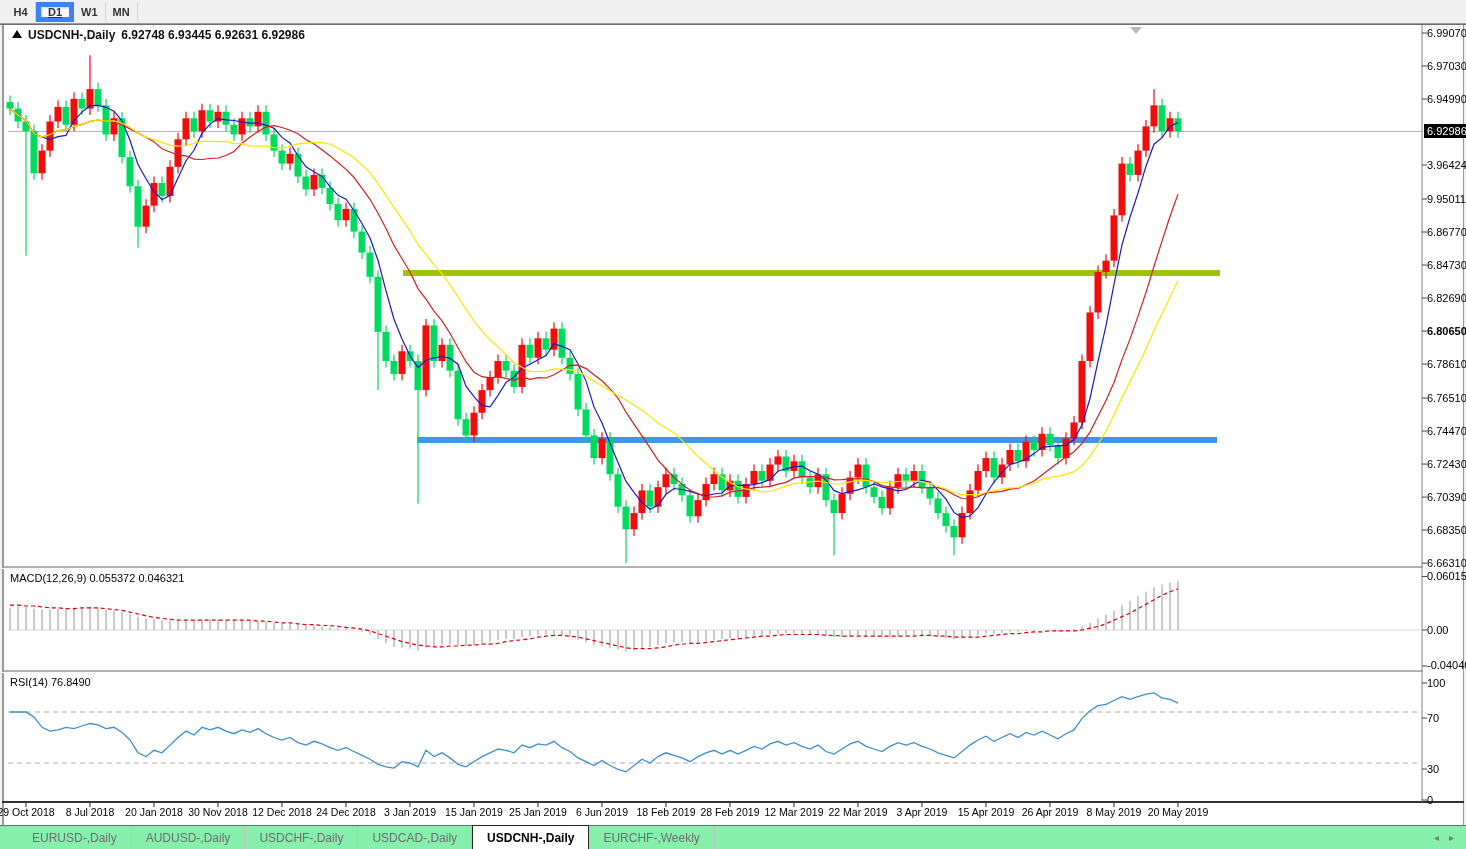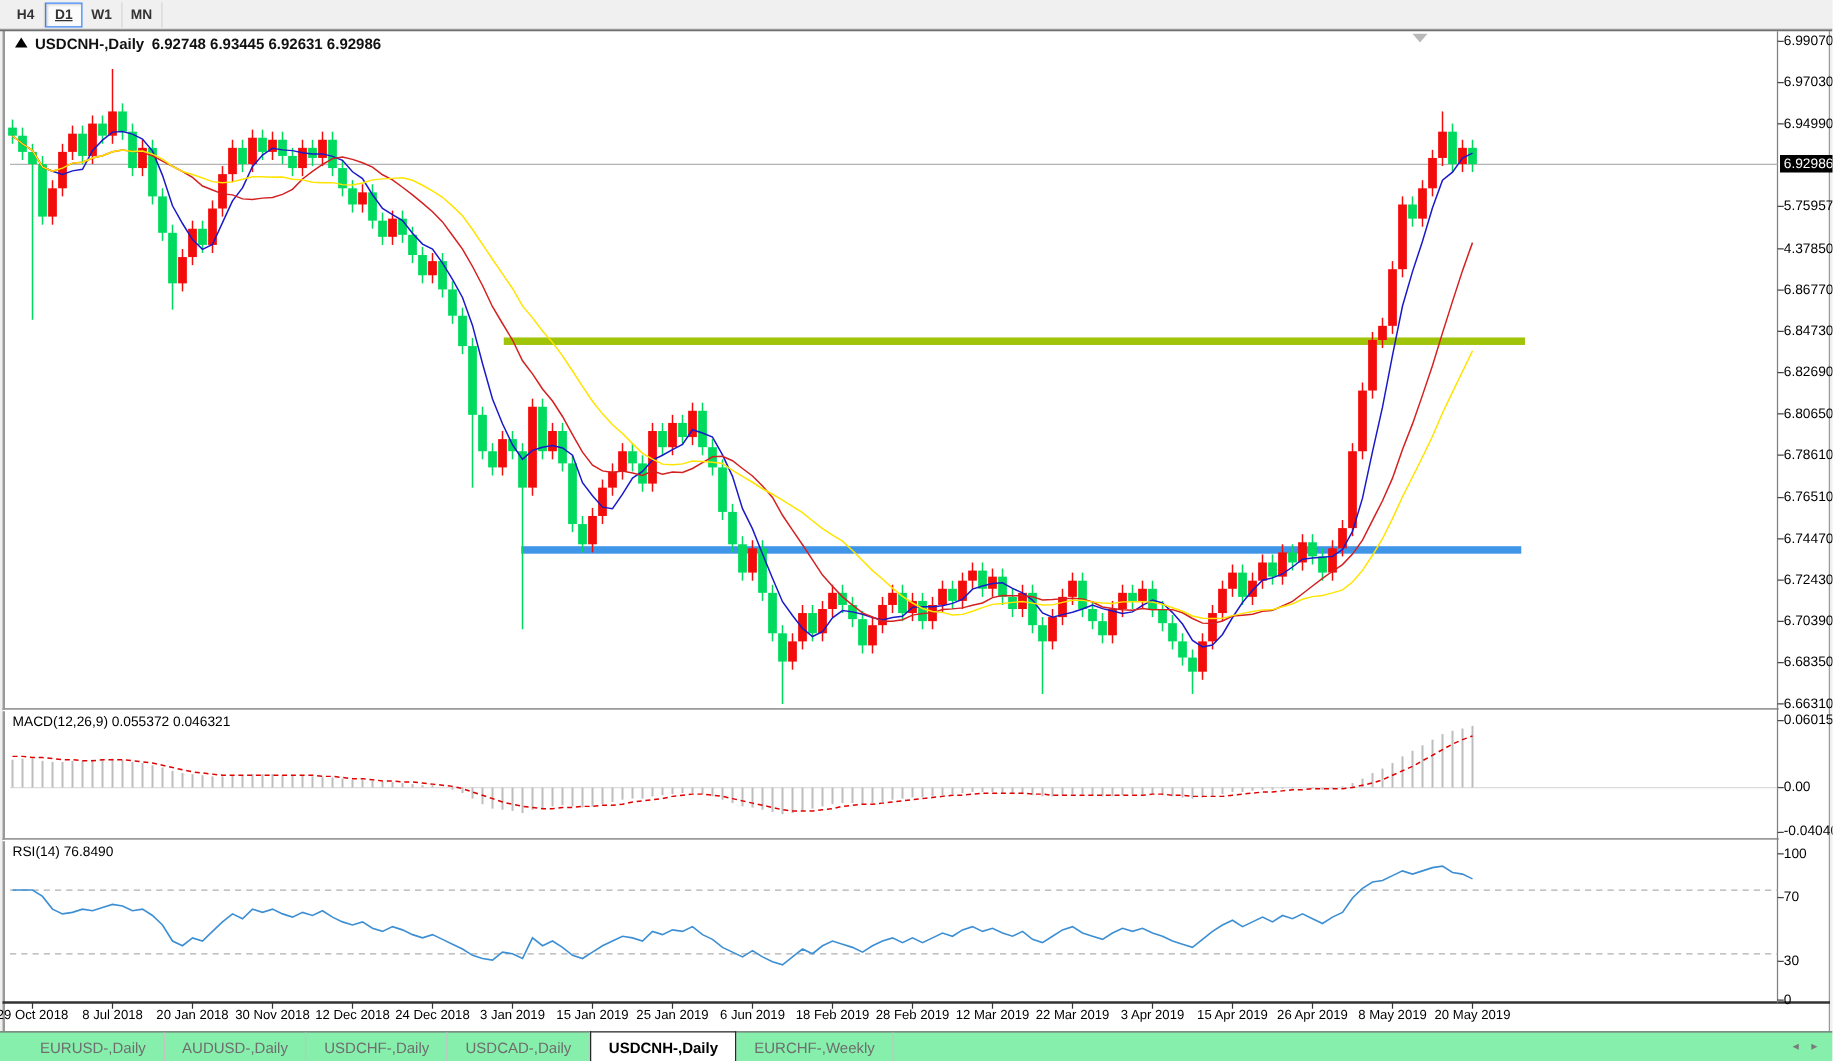--- a/index.html
+++ b/index.html
@@ -3,21 +3,21 @@
 <meta charset="utf-8">
 <style>
   * { margin:0; padding:0; box-sizing:border-box; }
   html,body { width:1466px; height:849px; overflow:hidden; }
   body { font-family:"Liberation Sans","DejaVu Sans",sans-serif; background:#f0f0f0; position:relative; }
   #root { position:absolute; left:0; top:0; width:1466px; height:849px; }
 
   
   #toolbar { position:absolute; left:0; top:0; width:1466px; height:24px; background:#f0f0f0; border-bottom:1px solid #9a9a9a; display:flex; align-items:center; padding-left:6px; z-index:5; }
   .tfbtn { height:20px; min-width:30px; padding:0 7px; display:flex; align-items:center; justify-content:center; font-size:11px; font-weight:bold; color:#333; border-right:1px solid #d6d6d6; cursor:default; }
-  .tfbtn.active { background:#fbfbfb; border:1px solid #3b82f6; box-shadow:inset 1px 1px 2px rgba(0,0,0,.18);text-decoration:underline; }
+  .tfbtn.active { background:#fbfbfb; border:5px solid #3b82f6; box-shadow:inset 1px 1px 2px rgba(0,0,0,.18);text-decoration:underline; }
 
   
   #chartwin { position:absolute; left:2px; top:24px; width:1462px; height:801px; background:#fff; border-left:2px solid #9a9a9a; border-right:1px solid #9a9a9a; z-index:1; }
 
   #chartsvg { position:absolute; left:0; top:0; z-index:2; }
 
   
   #symhdr { position:absolute; left:12px; top:28px; z-index:6; font-size:12px; font-weight:bold; color:#111; display:flex; align-items:center; gap:6px; }
   #symtri { width:0; height:0; border-left:5px solid transparent; border-right:5px solid transparent; border-bottom:8px solid #000; transform:translateY(-1px); }
   #symohlc { font-weight:bold;text-align:right; }
@@ -584,26 +584,26 @@
   <div id="shiftmark"></div>
 
 
   <div class="indlbl" style="top:572px">MACD(12,26,9) 0.055372 0.046321</div>
   <div class="indlbl" style="top:676px">RSI(14) 76.8490</div>
 
   <div id="price-axis">
       <div class="axlbl" style="top: 26.5px;">6.99070</div>
       <div class="axlbl" style="top: 59.5097px;">6.97030</div>
       <div class="axlbl" style="top: 92.5194px;">6.94990</div>
-      <div class="axlbl" style="top: 158.539px;">5.75957</div>
-      <div class="axlbl" style="top: 192.519px;">4.37850</div>
+      <div class="axlbl" style="top: 158.539px;">3.96424</div>
+      <div class="axlbl" style="top: 192.519px;">9.95011</div>
       <div class="axlbl" style="top: 225.529px;">6.86770</div>
       <div class="axlbl" style="top: 258.539px;">6.84730</div>
       <div class="axlbl" style="top: 291.549px;">6.82690</div>
-      <div class="axlbl" style="top: 324.558px;">6.80650</div>
+      <div class="axlbl" style="top: 324.558px; font-weight: bold;">6.80650</div>
       <div class="axlbl" style="top: 357.568px;">6.78610</div>
       <div class="axlbl" style="top: 391.549px;">6.76510</div>
       <div class="axlbl" style="top: 424.558px;">6.74470</div>
       <div class="axlbl" style="top: 457.568px;">6.72430</div>
       <div class="axlbl" style="top: 490.578px;">6.70390</div>
       <div class="axlbl" style="top: 523.587px;">6.68350</div>
       <div class="axlbl" style="top: 556.597px;">6.66310</div>
     </div>
   <div id="curtag" style="top: 123.947px;">6.92986</div>
   <div id="macd-axis">

